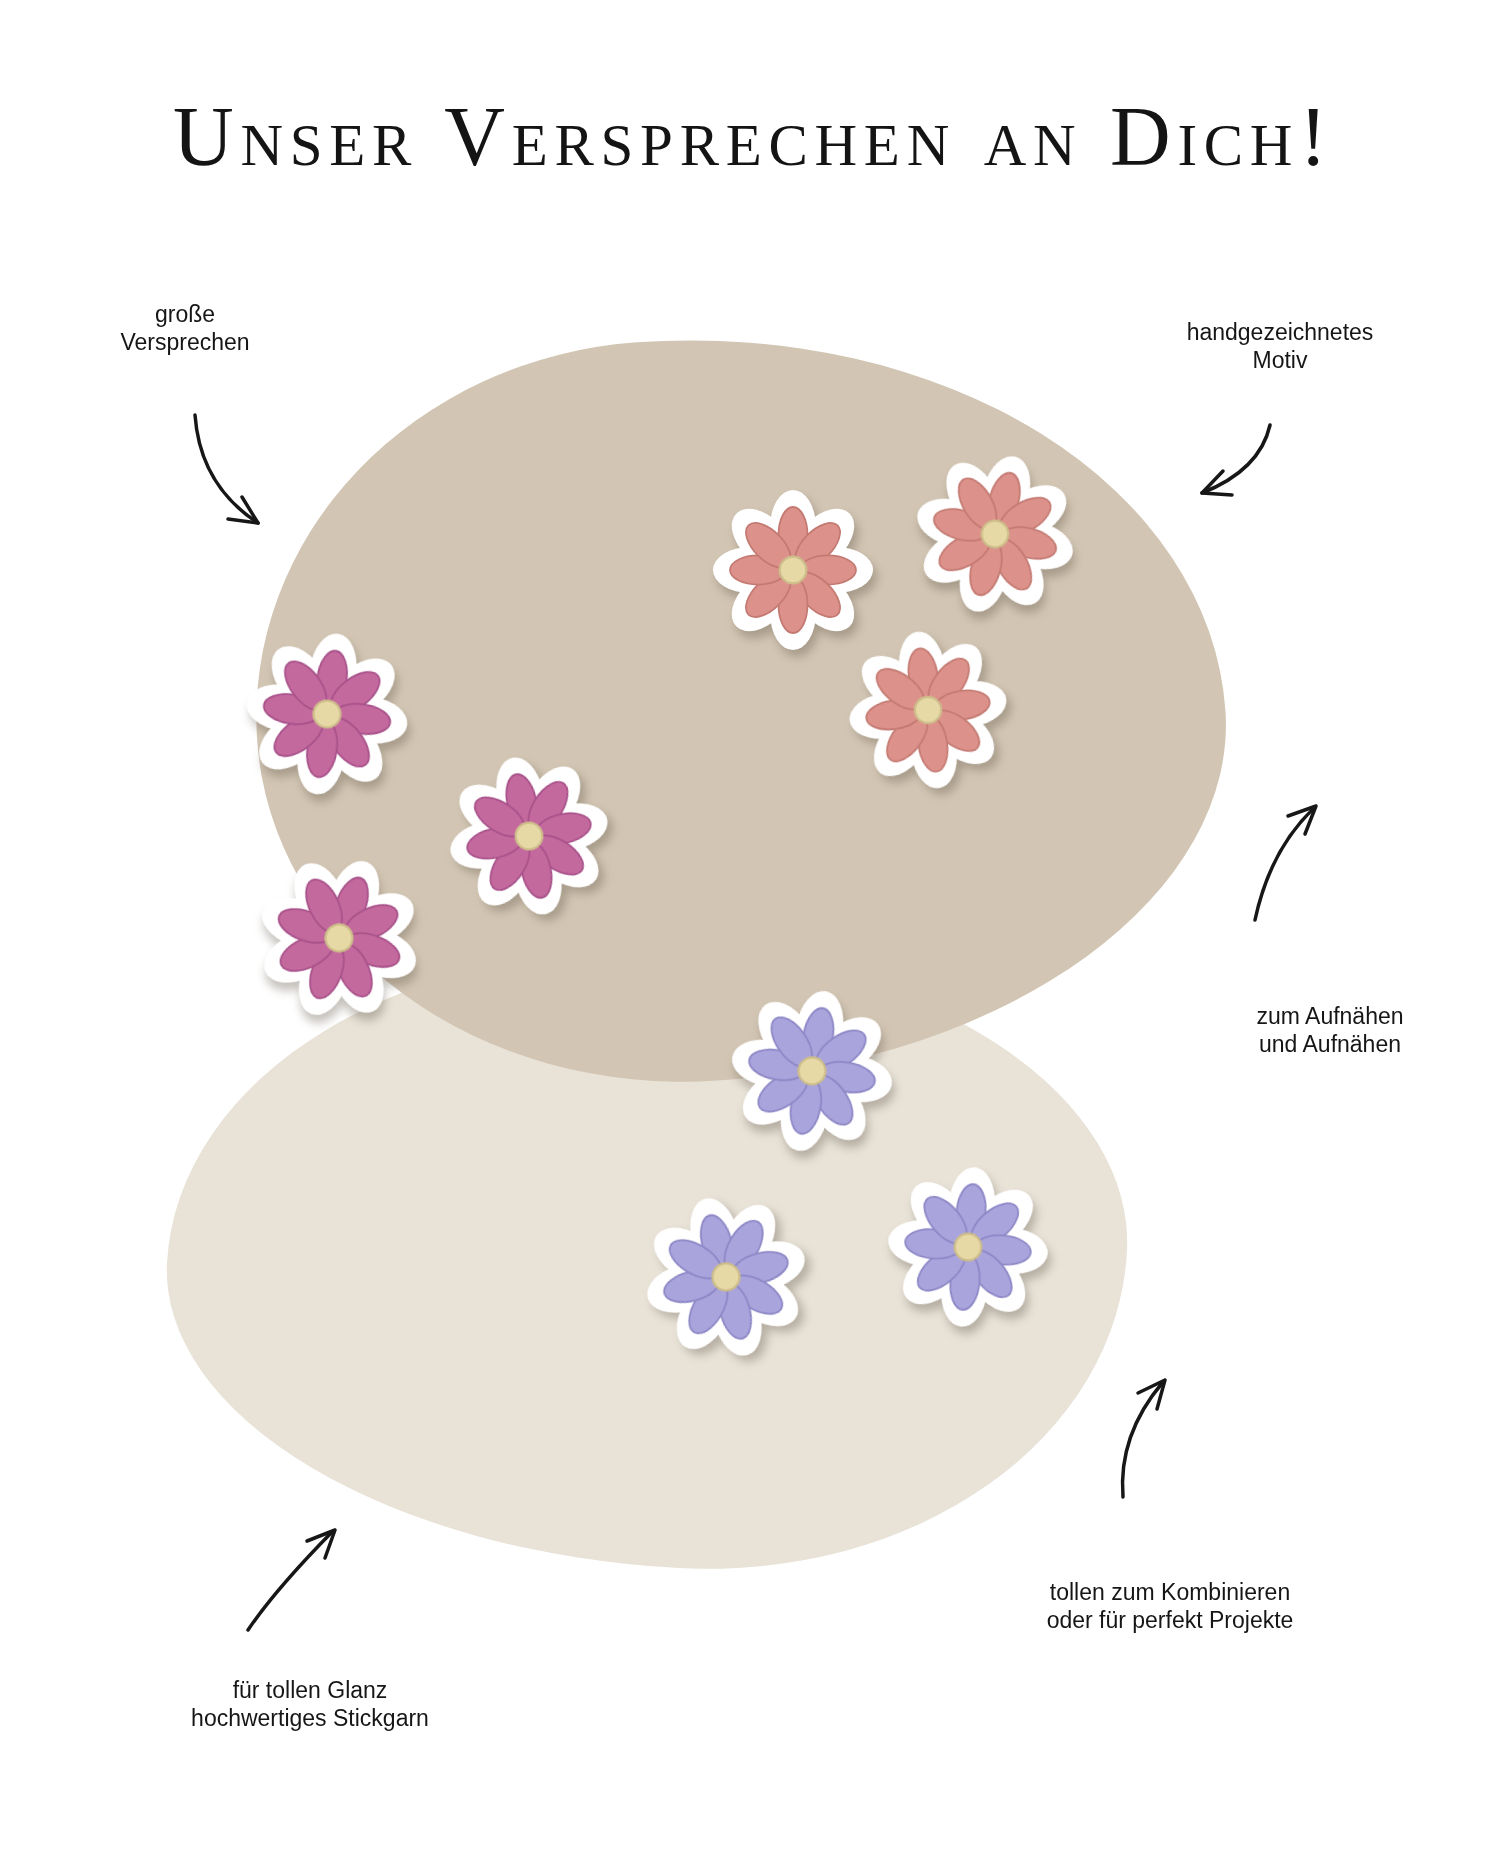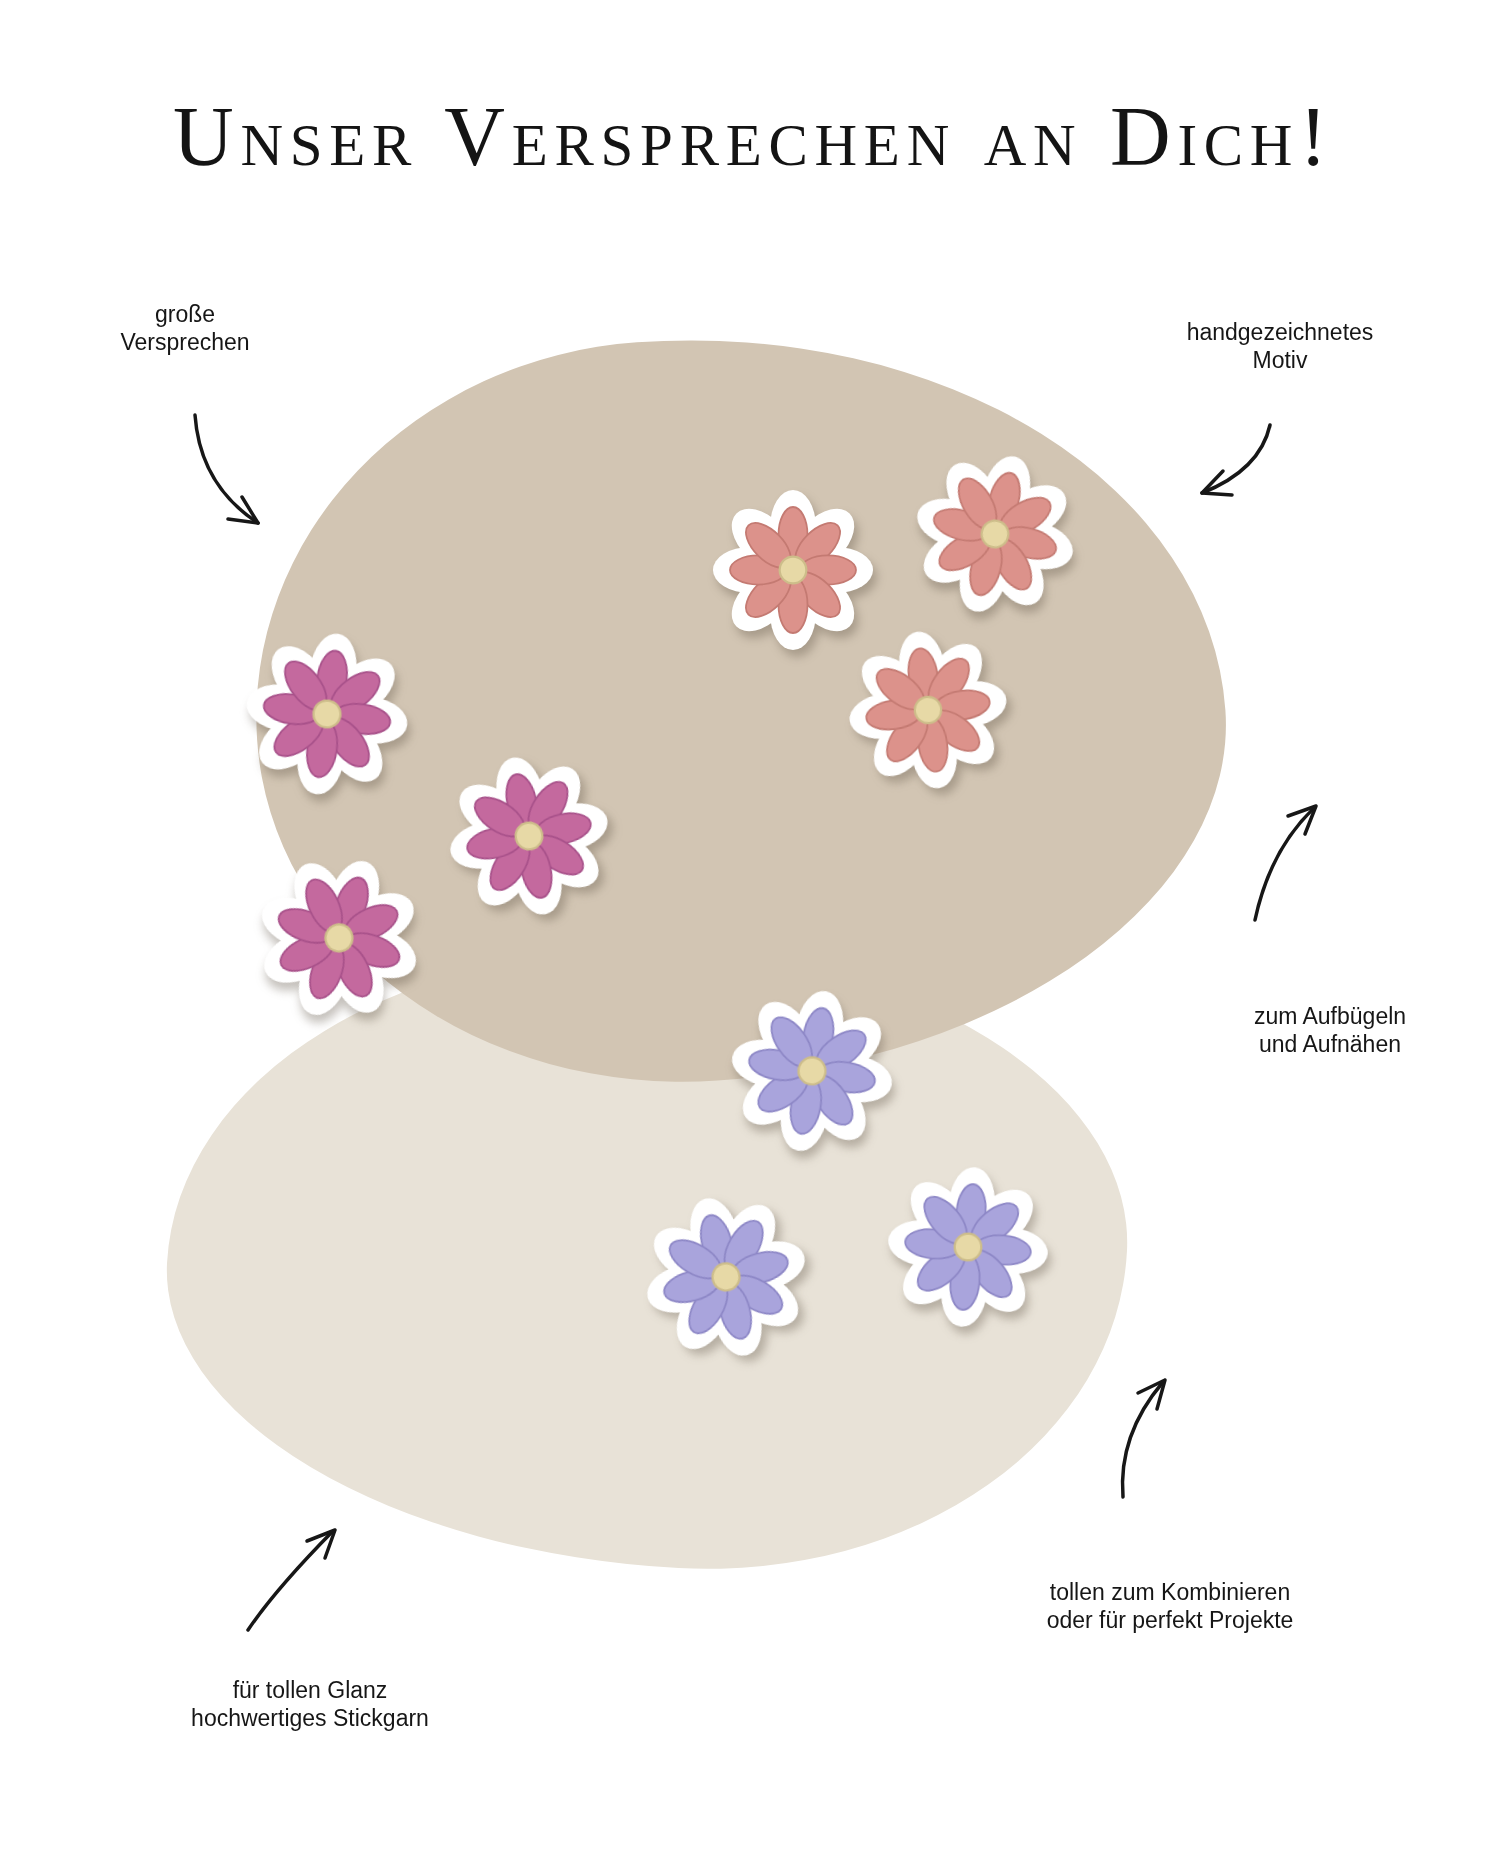--- a/index.html
+++ b/index.html
@@ -273,21 +273,21 @@
     <div>große</div>
     <div>Versprechen</div>
   </div>
 
   <div class="label" style="left:1065px;top:290px;width:430px;margin-top:28px;">
     <div>handgezeichnetes</div>
     <div>Motiv</div>
   </div>
 
   <div class="label" style="left:1165px;top:1002px;width:330px;">
-    <div>zum Aufbügeln</div>
+    <div>zum Aufnähen</div>
     <div>und Aufnähen</div>
   </div>
 
   <div class="label" style="left:910px;top:1578px;width:520px;">
     <div>tollen zum Kombinieren</div>
     <div>oder für perfekt Projekte</div>
   </div>
 
   <div class="label" style="left:55px;top:1676px;width:510px;">
     <div>für tollen Glanz</div>

